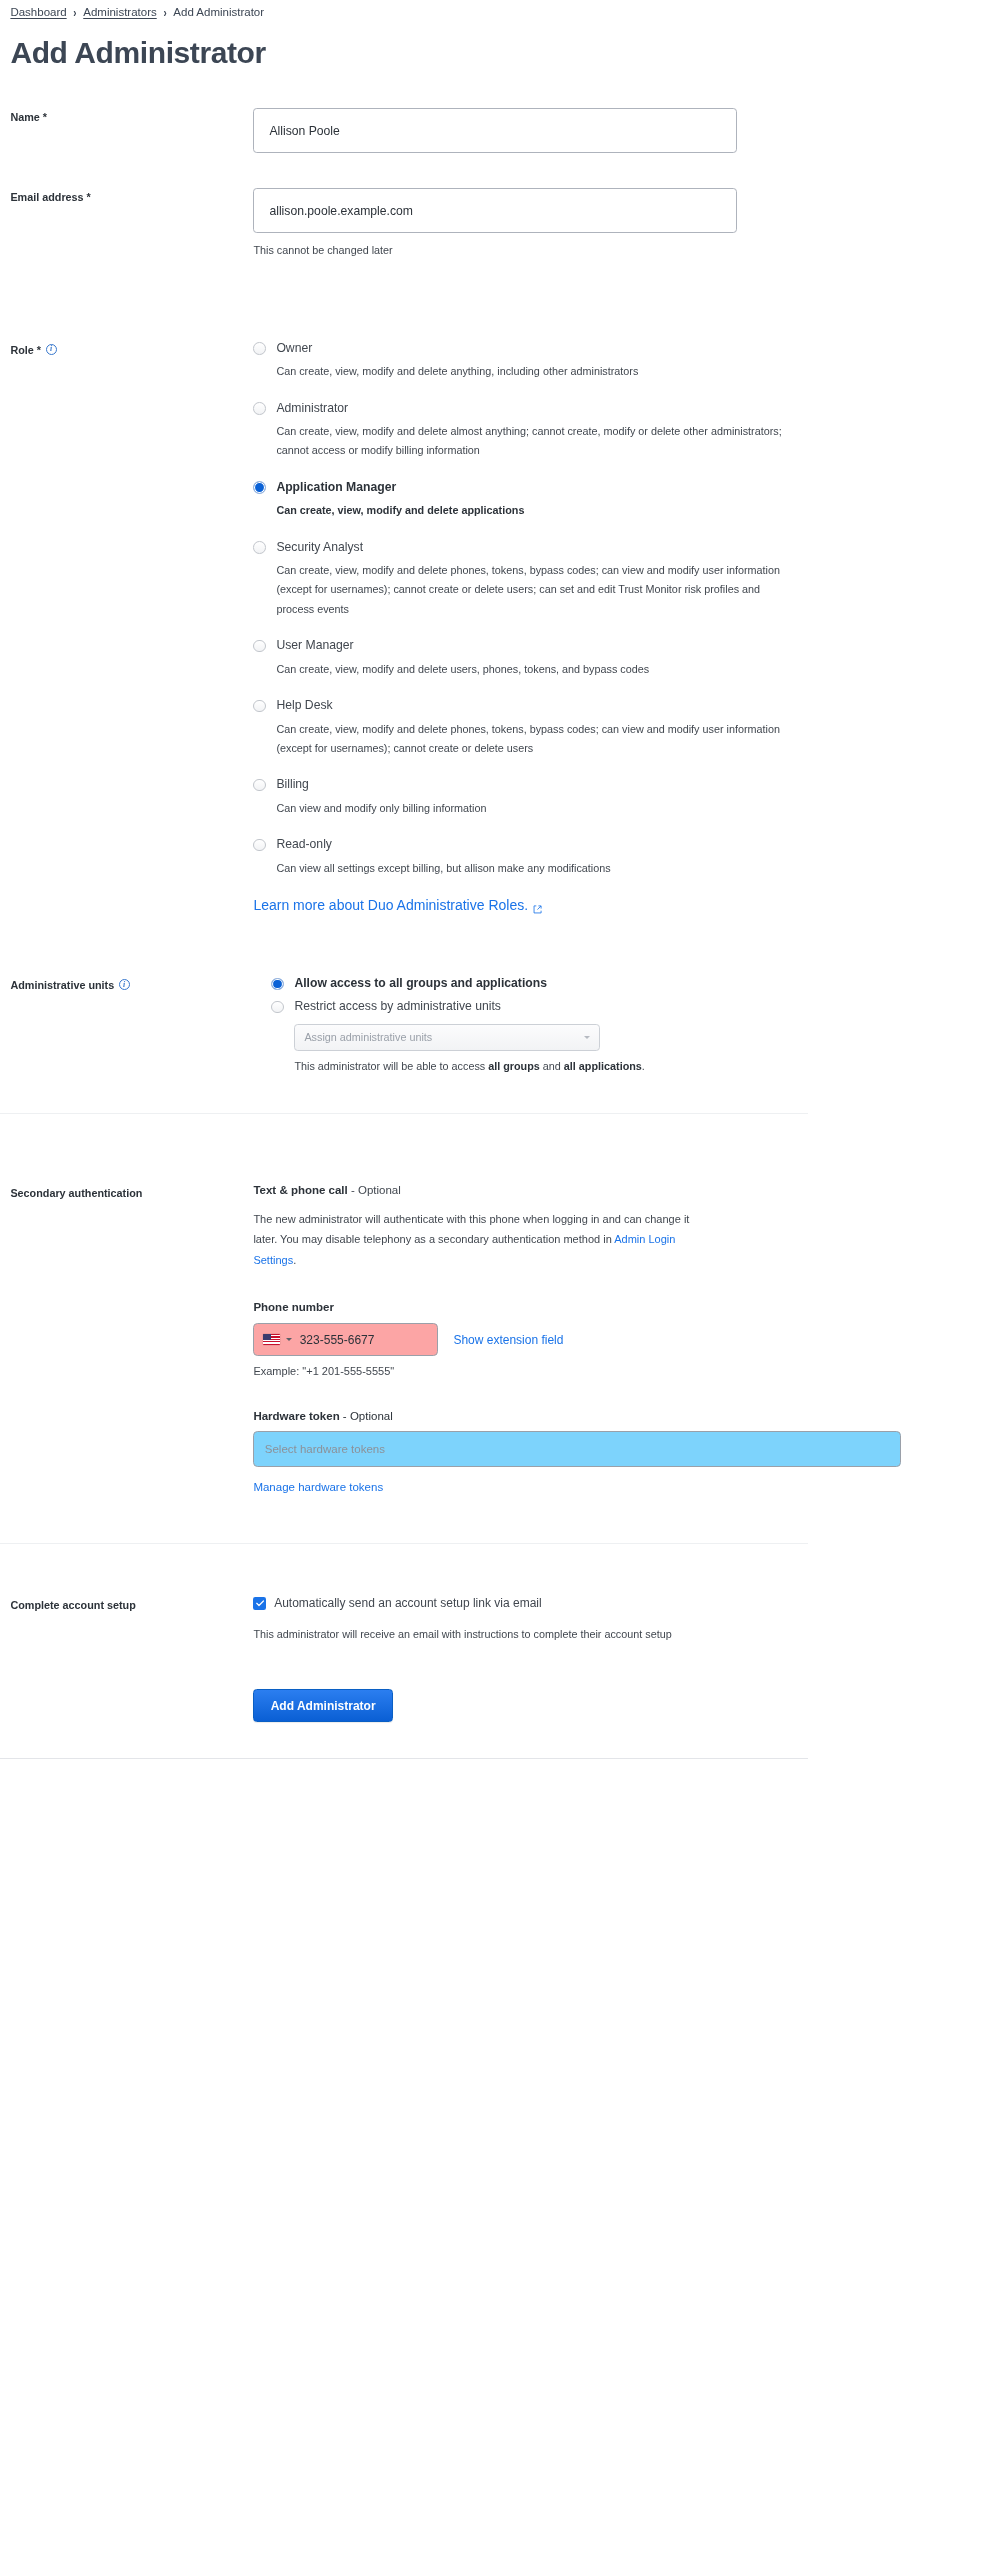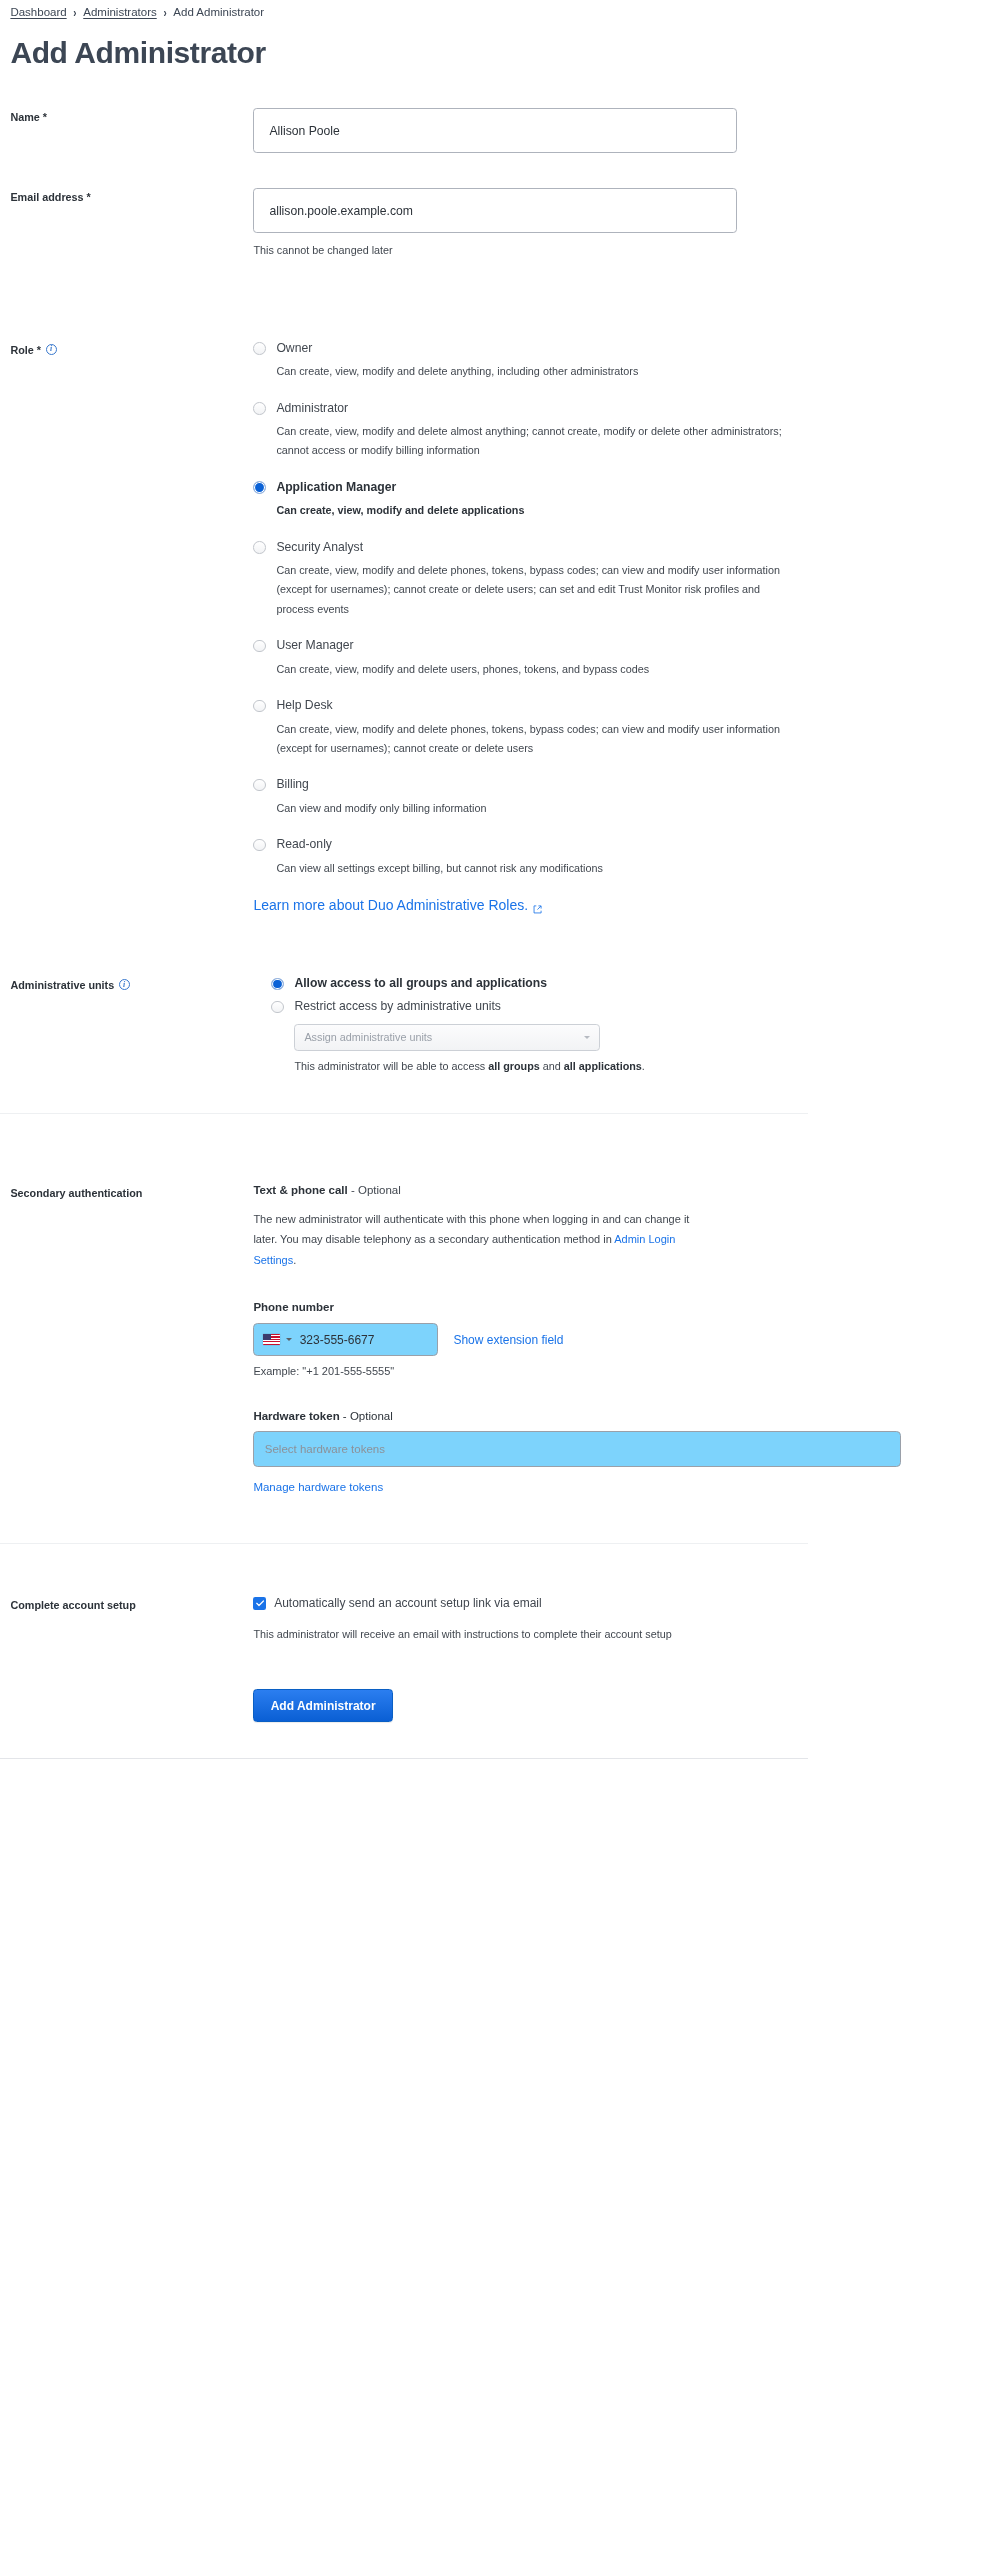--- a/index.html
+++ b/index.html
@@ -234,21 +234,21 @@
     margin-top: 10.4px;
     display: flex;
     align-items: center;
     gap: 15px;
   }
   .phone-input {
     width: 185px;
     height: 33px;
     border: 0.7px solid #9aa0a9;
     border-radius: 4.5px;
-    background: #7dd3fc;
+    background: #fca5a5;
     display: flex;
     align-items: center;
     padding: 0 9px;
     gap: 6px;
   }
   .flag {
     width: 16.3px; height: 11px;
     border-radius: 0.7px;
     position: relative;
     overflow: hidden;
@@ -454,21 +454,21 @@
               <span class="radio-label">Billing</span>
             </div>
             <div class="radio-desc">Can view and modify only billing information</div>
           </div>
 
           <div class="radio-item">
             <div class="radio-line">
               <span class="radio"></span>
               <span class="radio-label">Read-only</span>
             </div>
-            <div class="radio-desc">Can view all settings except billing, but cannot risk any modifications</div>
+            <div class="radio-desc">Can view all settings except billing, but allison make any modifications</div>
           </div>
 
         </div>
 
         <a class="learn-more link">
           <span>Learn more about Duo Administrative Roles.</span>
           <span class="ext-icon">
             <svg width="9" height="9" viewBox="0 0 12 12" fill="none">
               <path d="M4.4 1.2H1.4v9.4h9.4V7.6" stroke="#1a73e8" stroke-width="1.1" fill="none"></path>
               <path d="M7.2 1.2h3.6v3.6" stroke="#1a73e8" stroke-width="1.1" fill="none"></path>

